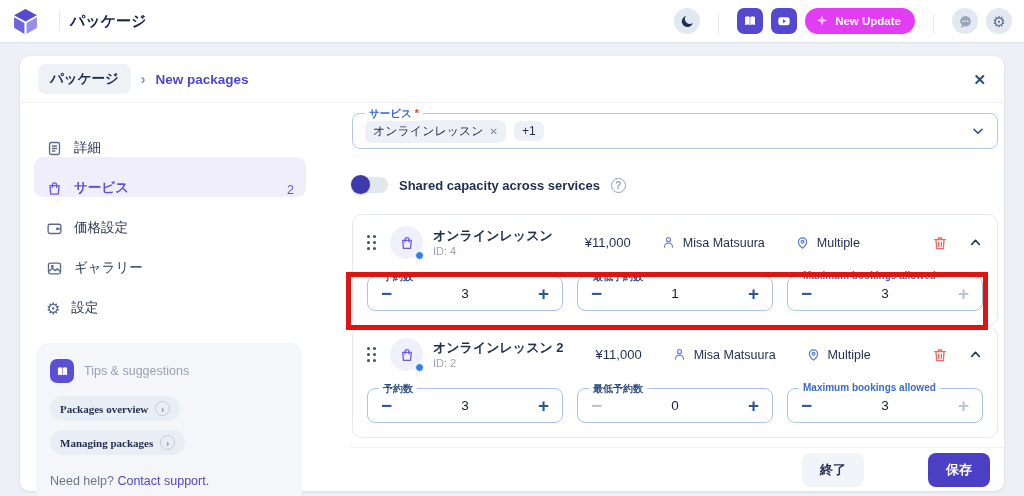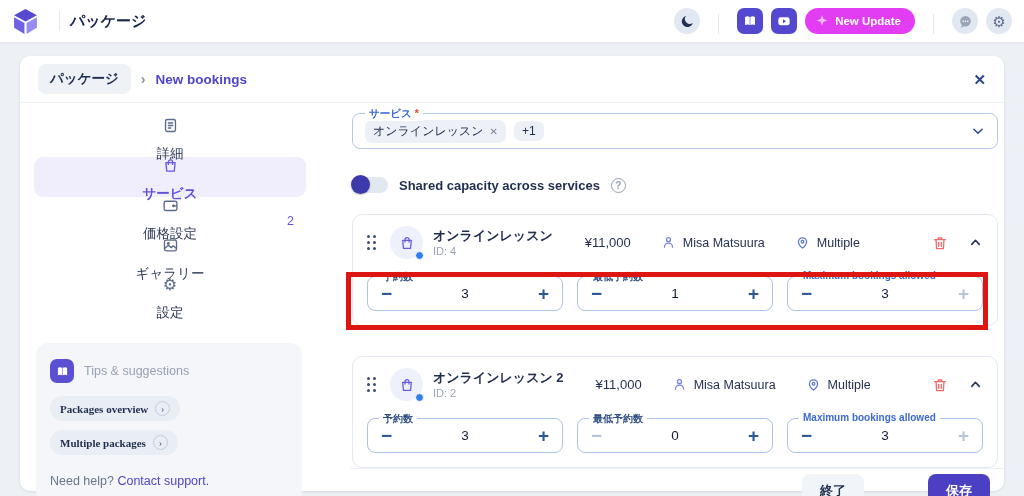--- a/index.html
+++ b/index.html
@@ -59,23 +59,23 @@
   .close-x {
     margin-left:auto; background:none; border:none; cursor:pointer;
     color:#2b4a8c; font-size:15px; font-weight:bold; line-height:1;
   }
 
   .panel-body { flex:1; display:flex; min-height:0; }
 
   
   .sidebar { width:330px; flex:0 0 330px; padding:14px 0 0 14px; }
   .nav-item {
-    width:272px; height:40px; display:flex; align-items:center; gap:11px;
+    width:272px; height:40px; display:flex; align-items:flex-end; gap:11px;
     padding:0 12px; border-radius:9px; cursor:pointer;
-    font-size:13.5px; color:#2a3655;flex-direction:column;
+    font-size:13.5px; color:#2a3655;
   }
   .nav-item .nicon { color:#5a6a8c; display:flex; }
   .nav-item.active { background:#f0edfc; color:#6152d9; font-weight:bold; }
   .nav-item.active .nicon { color:#6a5ae0; }
   .nav-badge { margin-left:auto; font-size:12.5px; color:#6152d9; font-weight:normal; }
 
   .tips-box {
     width:266px; margin:26px 0 0 2px; background:#f4f6fa; border-radius:12px;
     padding:16px 14px 14px 14px;
   }
@@ -137,21 +137,21 @@
     color:#93a0b4; font-size:10px; display:flex; align-items:center;
     justify-content:center; font-weight:bold; cursor:pointer;
   }
 
   
   .svc-card {
     border:1px solid #e4e9f1; border-radius:10px; background:#fff;
     padding:11px 14px 14px 14px;
   }
   .card-1 { margin-top:21px; }
-  .card-2 { margin-top:30px; }
+  .card-2 { margin-top:0; }
   .card-head { display:flex; align-items:center; }
   .drag {
     display:grid; grid-template-columns:repeat(2,4px); grid-auto-rows:4px;
     gap:2px; margin-right:13px; cursor:grab;
   }
   .drag i { width:3px; height:3px; border-radius:50%; background:#3c4c78; }
   .avatar {
     position:relative; width:33px; height:33px; border-radius:50%;
     background:#eef0fb; display:flex; align-items:center; justify-content:center;
     margin-right:10px;
@@ -265,21 +265,21 @@
       <span class="gray-icon" style="font-size:15px;color:#5f7090;line-height:1;">⚙</span>
     </button>
   </div>
 </header>
 
 <section class="panel">
 
   <div class="crumb-row">
     <span class="crumb-pill">パッケージ</span>
     <span class="crumb-sep">›</span>
-    <span class="crumb-current">New bookings</span>
+    <span class="crumb-current">New packages</span>
     <button class="close-x">✕</button>
   </div>
 
   <div class="panel-body">
 
     <aside class="sidebar">
 
       <div class="nav-item">
         <span class="nicon">
           <svg width="17" height="17" viewBox="0 0 24 24" fill="none" stroke="currentColor" stroke-width="1.9" stroke-linecap="round">
@@ -338,21 +338,21 @@
           <span class="tips-title">Tips &amp; suggestions</span>
         </div>
         <div>
           <button class="tips-pill">
             <span>Packages overview</span>
             <span class="pill-chev">›</span>
           </button>
         </div>
         <div>
           <button class="tips-pill">
-            <span>Multiple packages</span>
+            <span>Managing packages</span>
             <span class="pill-chev">›</span>
           </button>
         </div>
         <div class="need-help">
           <span>Need help? </span><a>Contact support.</a>
         </div>
       </div>
     </aside>
 
     <div class="right-col">

